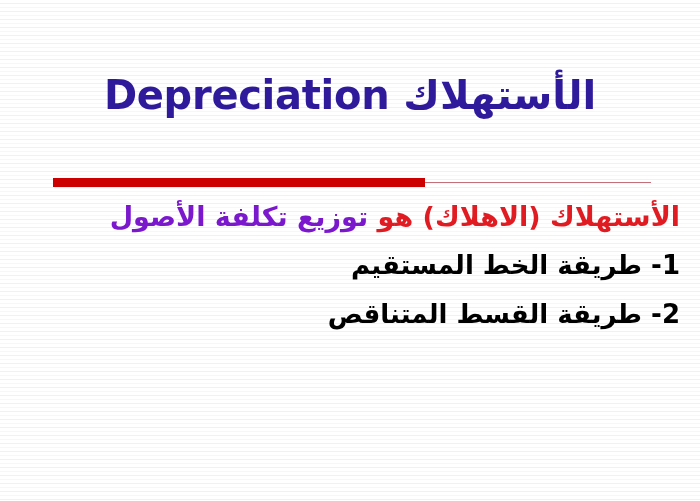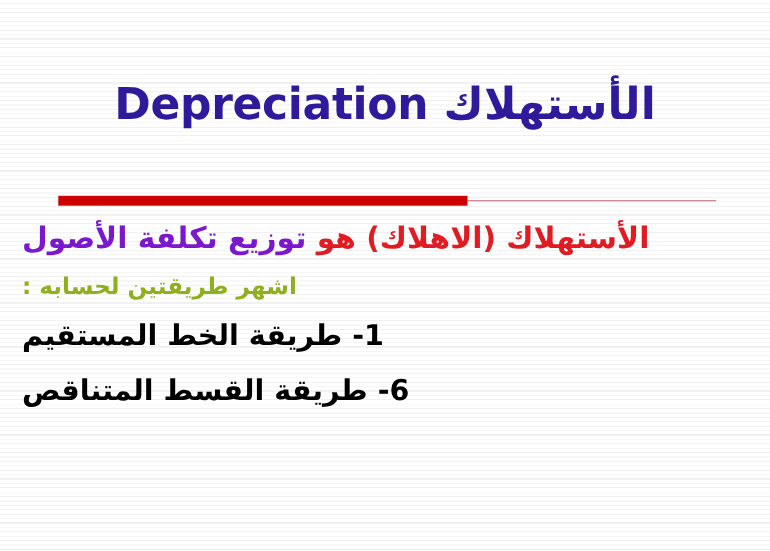--- a/index.html
+++ b/index.html
@@ -80,21 +80,21 @@
     height: 1px;
     background: #C4707A;
   }
 
   
   #body-block {
     position: absolute;
     left: 20px;
     right: 20px;
     top: 200px;
-    text-align: left;
+    text-align: right;
     direction: rtl;
   }
 
   .body-line {
     white-space: nowrap;
     font-weight: bold;
   }
 
   .line-definition {
     font-size: 27px;
@@ -134,21 +134,20 @@
   </div>
 
   <div id="body-block">
 
     <div class="body-line line-definition">
       <span class="seg-red">الأستهلاك (الاهلاك) هو</span>
       <span class="seg-purple">توزيع تكلفة الأصول</span>
     </div>
 
 
-    <div class="body-line line-methods-intro">اشهر طريقتين لحسابه :</div>
 
     <div class="body-line line-method">1- طريقة الخط المستقيم</div>
 
-    <div class="body-line line-method">6- طريقة القسط المتناقص</div>
+    <div class="body-line line-method">2- طريقة القسط المتناقص</div>
 
   </div>
 
 </div>
 
 </body></html>

